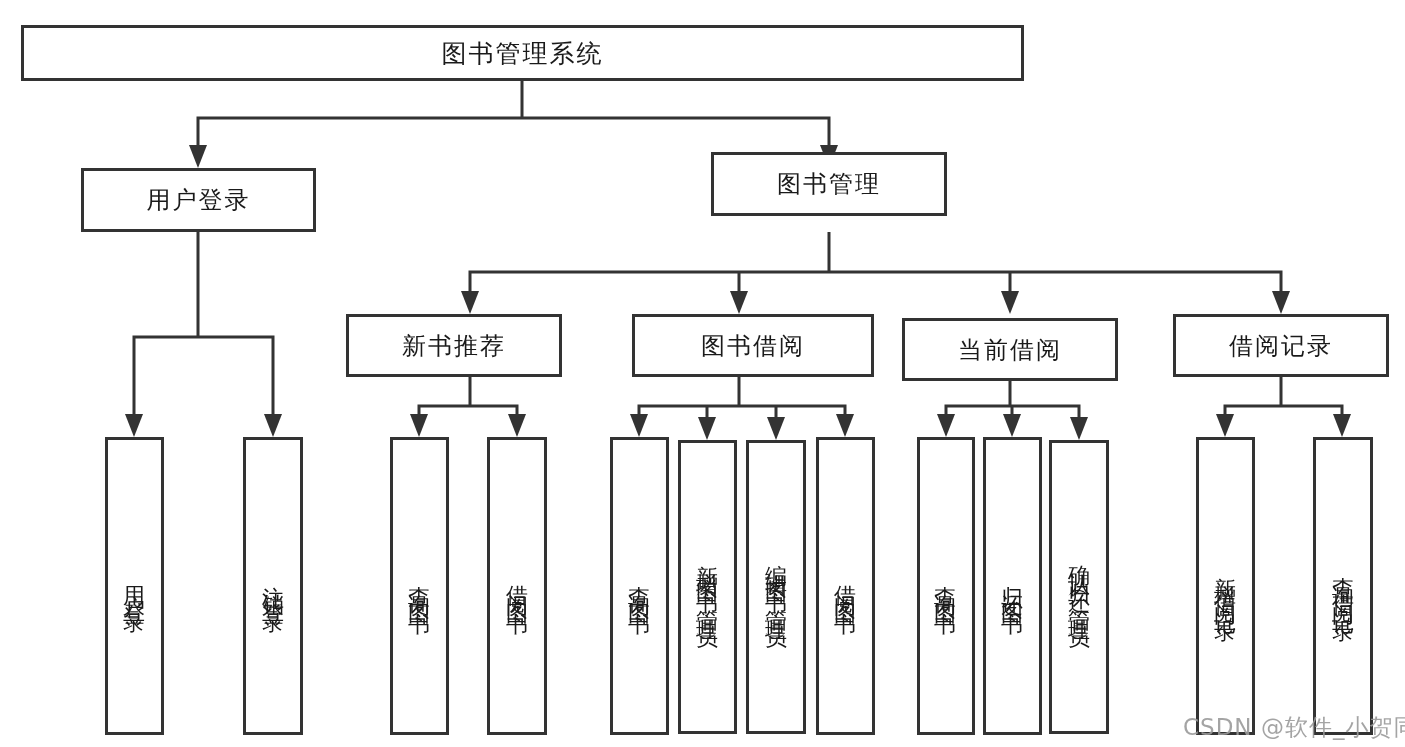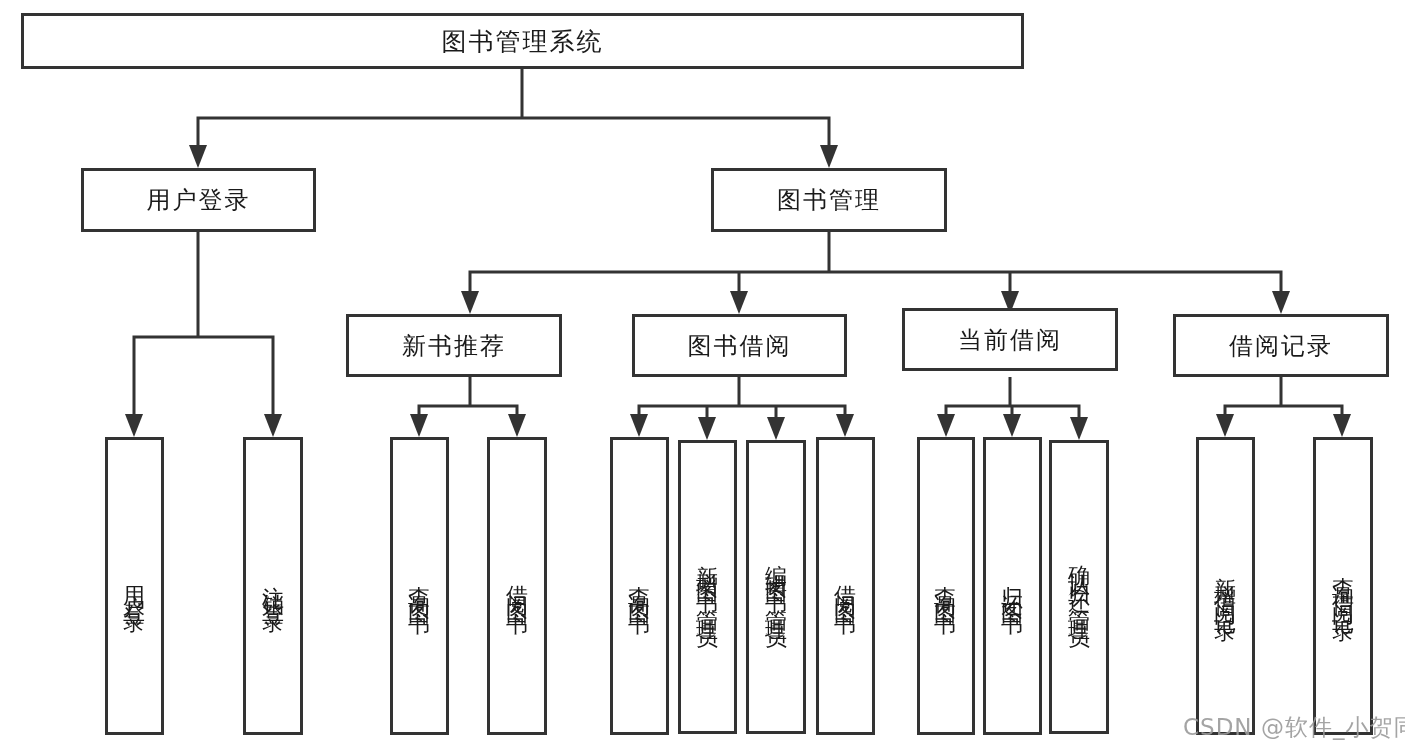--- a/index.html
+++ b/index.html
@@ -34,21 +34,21 @@
     color: var(--text, #1a1a1a);
   }
   .node.h {
     display: flex;
     align-items: center;
     justify-content: center;
     font-size: 24px;
     letter-spacing: 2px;
     white-space: nowrap;
   }
-  .node.root-h { font-size: 25px; }
+  .node.root-h { font-size: 25px; margin-top: 12px; }
   .node.v {
     writing-mode: vertical-rl;
     text-orientation: mixed;
     text-align: center;
     line-height: 53px;
     font-size: 22px;
     letter-spacing: 9px;
   }
   .watermark {
     position: absolute;
@@ -99,25 +99,25 @@
     <polygon points="1070,417 1088,417 1079,440"></polygon>
 
     <path d="M1281 377 V406 M1223.5 406 H1343.5 M1225 404.5 V419 M1342 404.5 V419"></path>
     <polygon points="1216,414 1234,414 1225,437"></polygon>
     <polygon points="1333,414 1351,414 1342,437"></polygon>
   </svg>
 
   <div class="node h root-h" style="left:21px;top:13px;width:1003px;height:56px">图书管理系统</div>
 
   <div class="node h" style="left:81px;top:168px;width:235px;height:64px">用户登录</div>
-  <div class="node h" style="left:711px;top:168px;width:236px;height:64px">图书管理</div>
+  <div class="node h" style="left:711px;top:152px;width:236px;height:64px">图书管理</div>
 
   <div class="node h" style="left:346px;top:314px;width:216px;height:63px">新书推荐</div>
-  <div class="node h" style="left:632px;top:314px;width:215px;height:63px">图书借阅</div>
-  <div class="node h" style="left:902px;top:308px;width:216px;height:63px">当前借阅</div>
+  <div class="node h" style="left:632px;top:314px;width:242px;height:63px">图书借阅</div>
+  <div class="node h" style="left:902px;top:318px;width:216px;height:63px">当前借阅</div>
   <div class="node h" style="left:1173px;top:314px;width:216px;height:63px">借阅记录</div>
 
   <div class="node v" style="left:105px;top:437px;width:59px;height:298px">用户登录</div>
   <div class="node v" style="left:243px;top:437px;width:60px;height:298px">注销登录</div>
 
   <div class="node v" style="left:390px;top:437px;width:59px;height:298px">查询图书</div>
   <div class="node v" style="left:487px;top:437px;width:60px;height:298px">借阅图书</div>
 
   <div class="node v" style="left:610px;top:437px;width:59px;height:298px">查询图书</div>
   <div class="node v" style="left:678px;top:440px;width:59px;height:294px">新增图书（管理员）</div>

